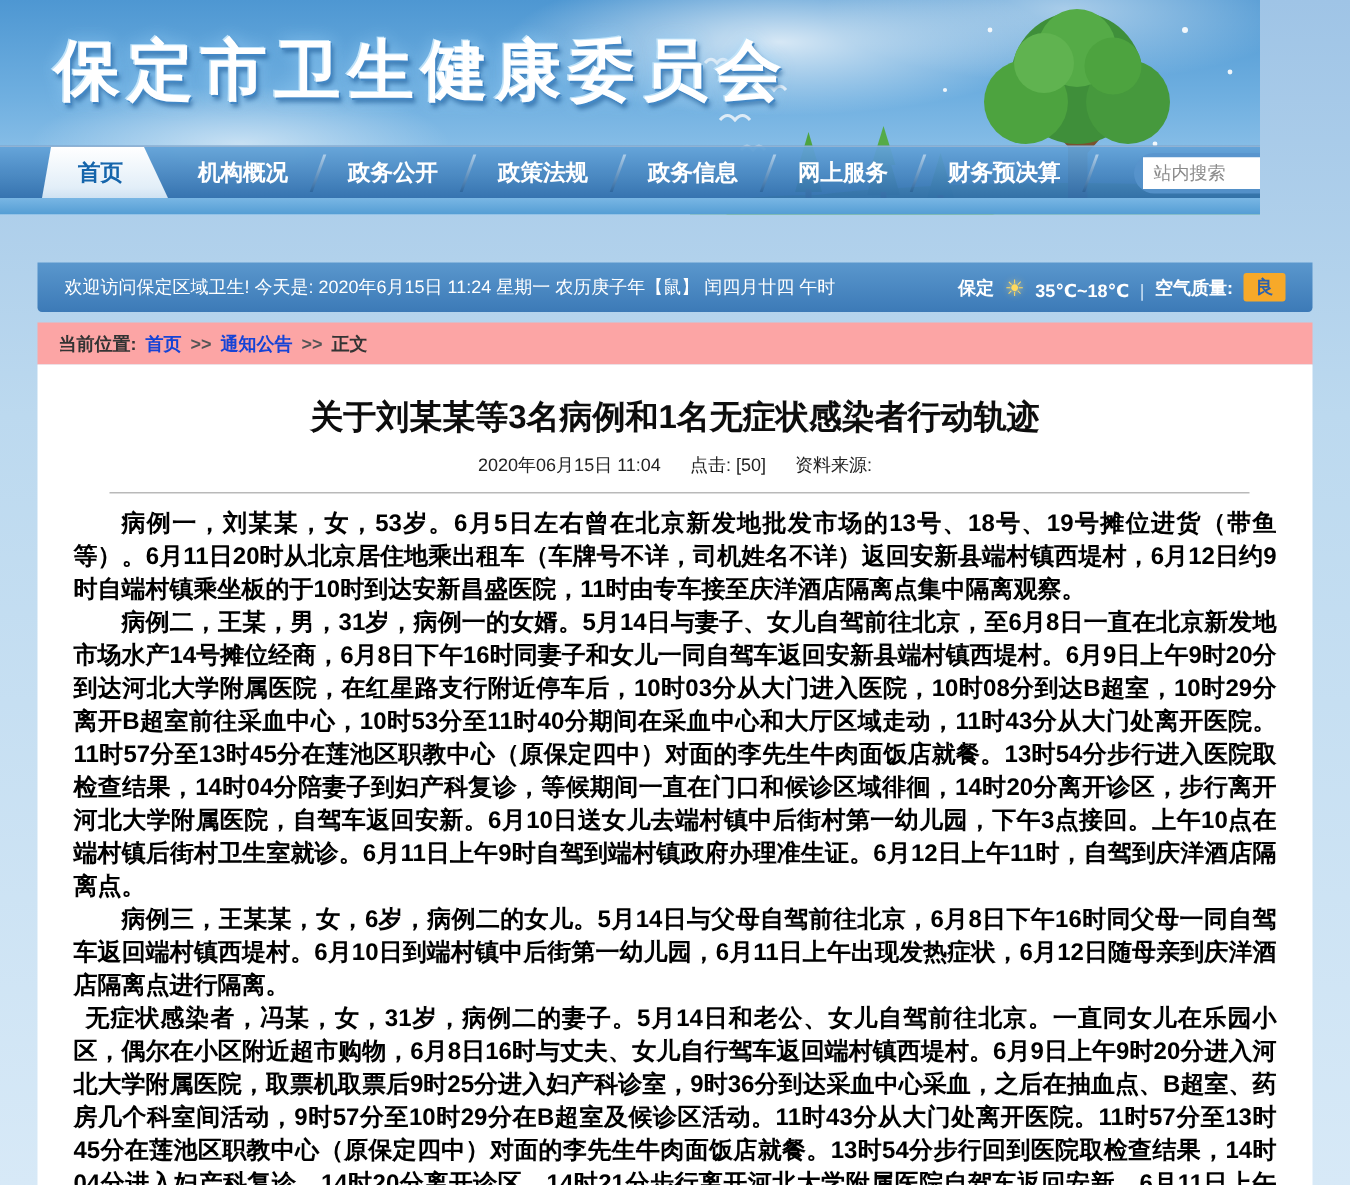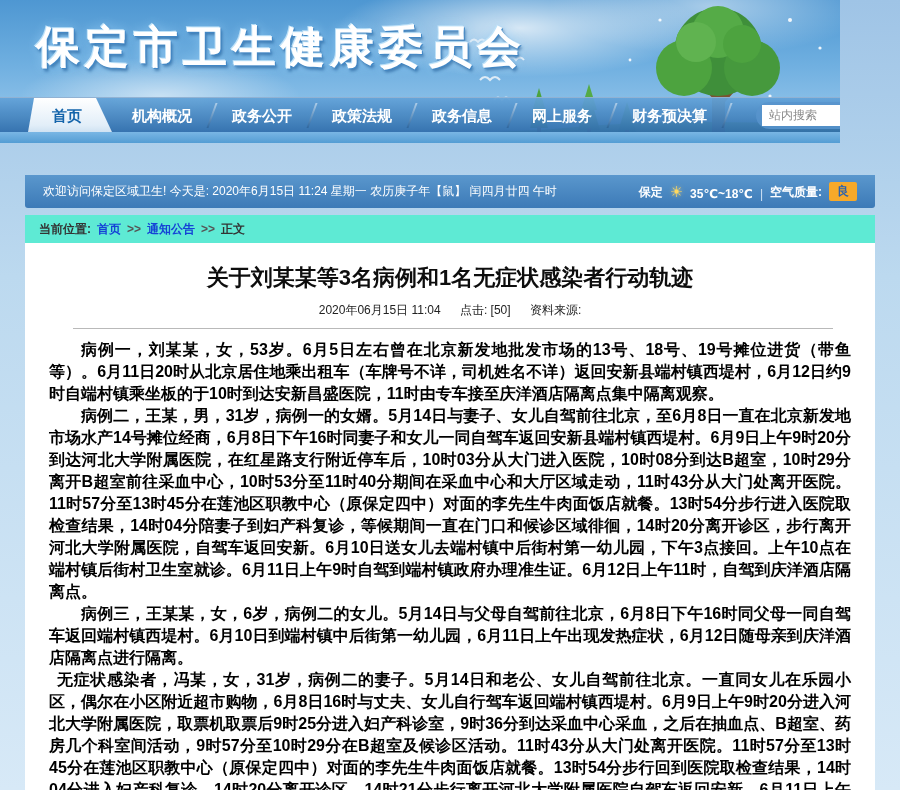--- a/index.html
+++ b/index.html
@@ -63,21 +63,21 @@
     border-radius:0 0 3px 3px;
     margin-top:32px;
   }
   .weather{ margin-left:auto; display:flex; align-items:flex-end; gap:7px; font-weight:bold; }
   .sun{ color:#ffd95e; font-size:15px; text-shadow:0 0 4px rgba(255,220,120,.9); }
   .divider{ color:#cfe3f5; font-weight:normal; }
   .air-badge{ background:#f7a929; color:#2b62ae; padding:1px 8px; border-radius:2px; font-weight:bold; }
   .content-gap{ height:7px; }
   
   .breadcrumb{
-    height:28px; background:#5eead4; display:flex; align-items:center; gap:6px;
+    height:28px; background:#fca5a5; display:flex; align-items:center; gap:6px;
     font-size:12px; font-weight:bold; color:#333; padding:0 14px;
   }
   .crumb-link{ color:#1543d6; text-decoration:none; cursor:pointer; }
   .crumb-sep{ color:#555; font-weight:bold; }
   
   .article{ position:relative; background:#ffffff; height:581px; overflow:hidden; padding:16px 24px 0; }
   .article-title{ margin:4px 0 9px; text-align:center; font-size:22px; font-weight:bold; color:#0d0d0d; }
   .article-meta{ text-align:center; font-size:12px; color:#222; margin-bottom:9px; }
   .article-meta span{ margin:0 8px; }
   .meta-rule{ border:none; border-top:1px solid #b9b9b9; margin:0 18px 10px 24px; }

